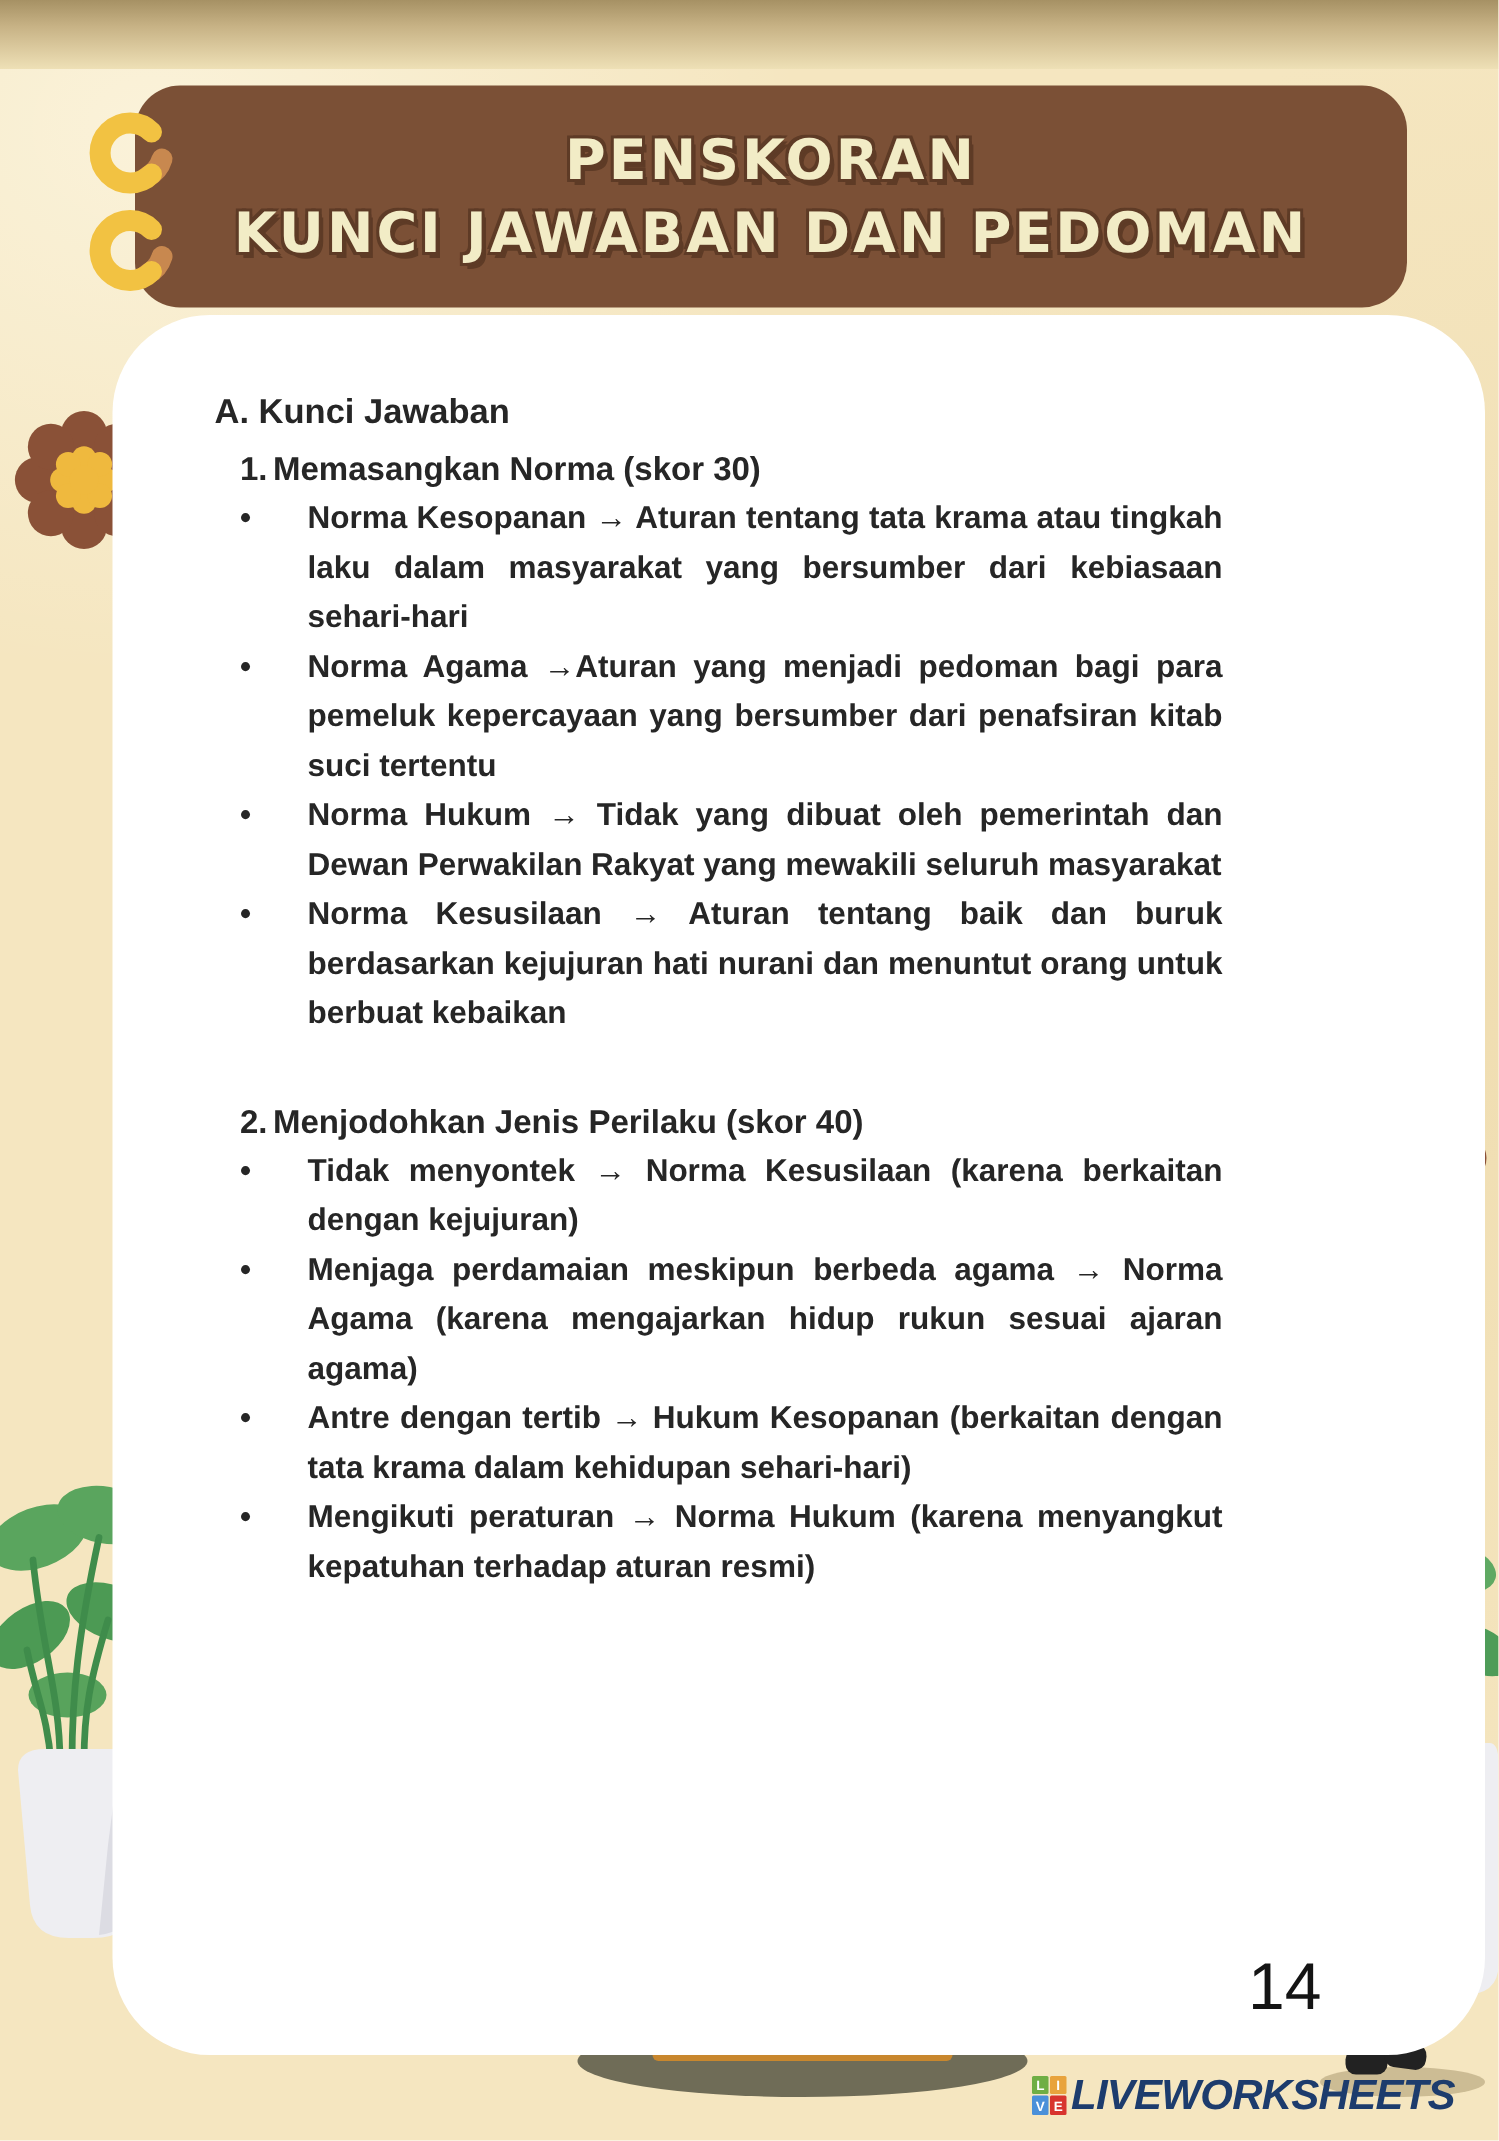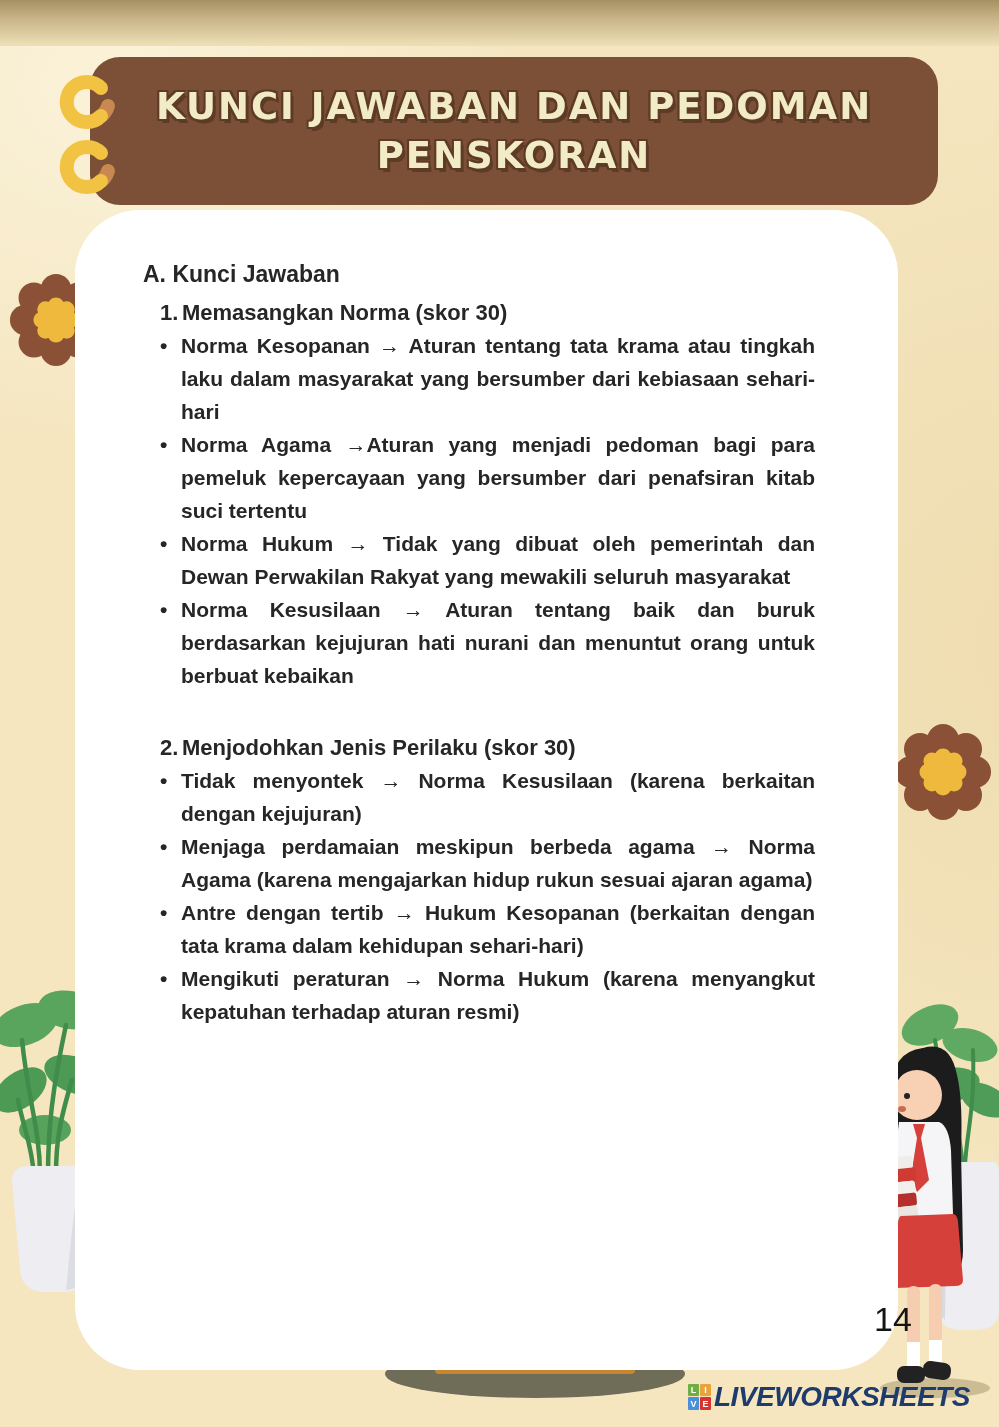--- a/index.html
+++ b/index.html
@@ -40,46 +40,46 @@
     font-family:"DejaVu Sans", sans-serif;
     font-weight:800; font-size:37px; line-height:49px;
     letter-spacing:2px; color:#f2ecc6; text-align:center;
     text-shadow: 2px 2px 0 #5e3b26, -2px 2px 0 #5e3b26, 2px -2px 0 #5e3b26, -2px -2px 0 #5e3b26, 3px 4px 0 #5e3b26;
   }
 
   .rings { position:absolute; left:48px; top:70px; z-index:4; }
 
   
   .card {
-    position:absolute; left:75px; top:210px; width:823px; height:1160px;
+    position:absolute; left:75px; top:210px; width:915px; height:1160px;
     background:#ffffff; border-radius:65px; z-index:2;
   }
   .card-content {
     position:absolute; left:68px; top:48px; width:672px;
     color:#262626;
   }
   .section-label { font-size:23px; font-weight:700; line-height:33px; margin-bottom:5px; }
   .item-block { margin-left:17px; }
   .item-title { display:flex; font-size:22px; font-weight:700; line-height:33px; }
   .item-title .num { width:22px; flex:none; }
   .bullet { display:flex; font-size:21px; font-weight:600; line-height:33px; }
   .bullet .marker { width:21px; flex:none; font-weight:700; }
-  .bullet .btext { flex:1; text-align:justify; text-justify:inter-word; }
+  .bullet .btext { flex:1; text-align:justify; text-justify:inter-word;margin-left:24px; }
   .section-gap { height:39px; }
 
   
   .flower-left  { position:absolute; left:8px;  top:272px; z-index:1; }
   .flower-right { position:absolute; left:893px; top:722px; z-index:1; }
   .plant-left   { position:absolute; left:0;   top:980px; z-index:1; }
   .student      { position:absolute; left:855px; top:990px; z-index:1; }
 
   
   .page-number {
-    position:absolute; left:874px; top:1300px; z-index:5;
-    font-size:34px; font-weight:400; color:#141414;
+    position:absolute; left:832px; top:1300px; z-index:5;
+    font-size:44px; font-weight:400; color:#141414;
     font-family:"Liberation Sans", sans-serif;
   }
 
   
   .brand {
     position:absolute; left:688px; top:1381px; z-index:5;
     display:flex; align-items:center; gap:3px;
   }
   .brand-grid {
     display:grid; grid-template-columns:11px 11px; grid-template-rows:12px 13px; gap:1px;
@@ -211,22 +211,22 @@
       <rect x="52" y="296" width="13" height="62" rx="6" fill="#f6cdb0"></rect>
       <rect x="74" y="294" width="13" height="60" rx="6" fill="#f6cdb0"></rect>
       <rect x="52" y="352" width="13" height="26" fill="#ffffff"></rect>
       <rect x="74" y="350" width="13" height="26" fill="#ffffff"></rect>
       <rect x="42" y="376" width="28" height="17" rx="7" fill="#222222"></rect>
       <rect x="68" y="372" width="28" height="17" rx="7" fill="#222222" transform="rotate(8 82 380)"></rect>
     </g>
   </svg>
 
   <div class="header">
+    <div class="title-line">PENSKORAN</div>
     <div class="title-line">KUNCI JAWABAN DAN PEDOMAN</div>
-    <div class="title-line">PENSKORAN</div>
   </div>
 
   <svg class="rings" width="90" height="130" viewBox="0 0 90 130">
     <g fill="none" stroke-linecap="round">
       <path d="M 50 48 A 20 20 0 0 0 60 36" stroke="#c8884f" stroke-width="14"></path>
       <path d="M 53 18 A 20 20 0 1 0 53 46" stroke="#f2c242" stroke-width="14"></path>
       <path d="M 50 113 A 20 20 0 0 0 60 101" stroke="#c8884f" stroke-width="14"></path>
       <path d="M 53 83 A 20 20 0 1 0 53 111" stroke="#f2c242" stroke-width="14"></path>
     </g>
   </svg>
@@ -257,21 +257,21 @@
           <span class="marker">•</span>
           <span class="btext">Norma Kesusilaan → Aturan tentang baik dan buruk berdasarkan kejujuran hati nurani dan menuntut orang untuk berbuat kebaikan</span>
         </div>
       </div>
 
       <div class="section-gap"></div>
 
       <div class="item-block">
         <div class="item-title">
           <span class="num">2.</span>
-          <span>Menjodohkan Jenis Perilaku (skor 30)</span>
+          <span>Menjodohkan Jenis Perilaku (skor 40)</span>
         </div>
         <div class="bullet">
           <span class="marker">•</span>
           <span class="btext">Tidak menyontek → Norma Kesusilaan (karena berkaitan dengan kejujuran)</span>
         </div>
         <div class="bullet">
           <span class="marker">•</span>
           <span class="btext">Menjaga perdamaian meskipun berbeda agama → Norma Agama (karena mengajarkan hidup rukun sesuai ajaran agama)</span>
         </div>
         <div class="bullet">

